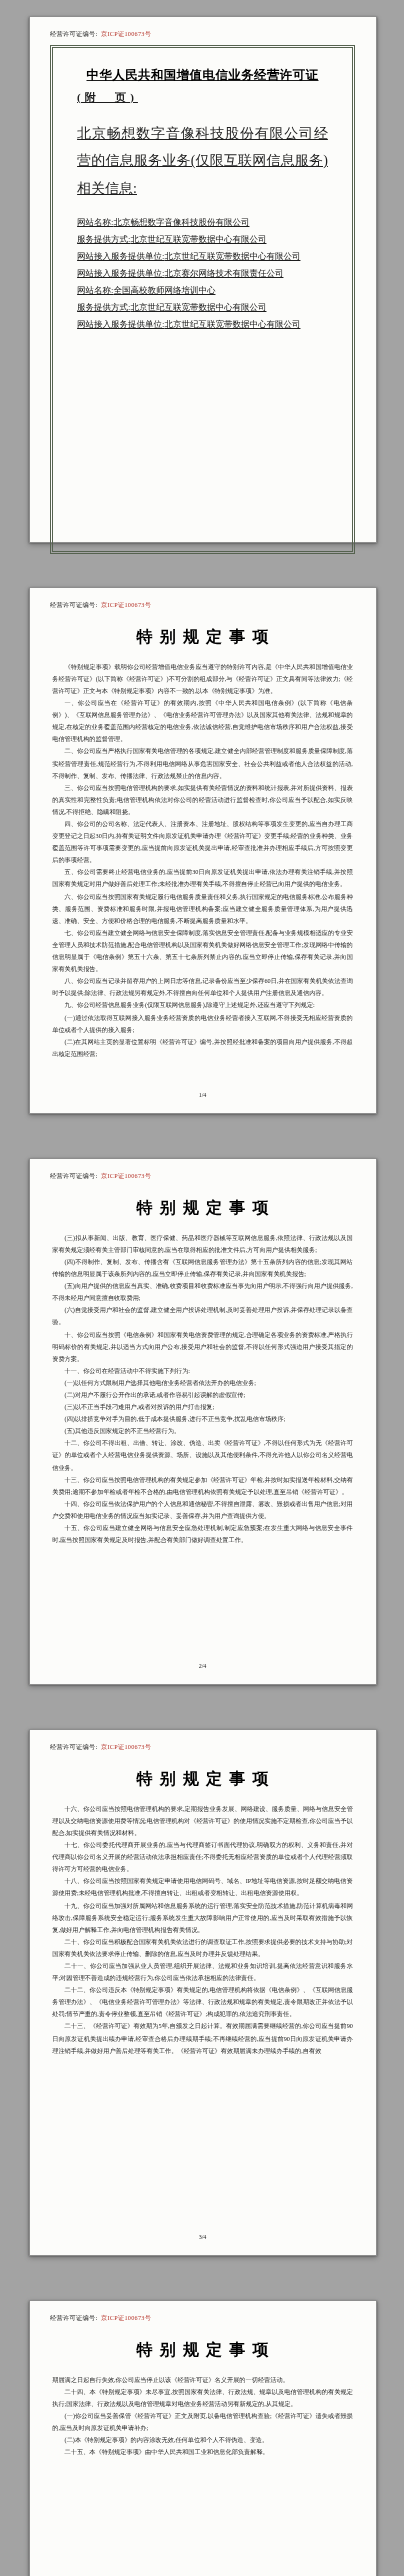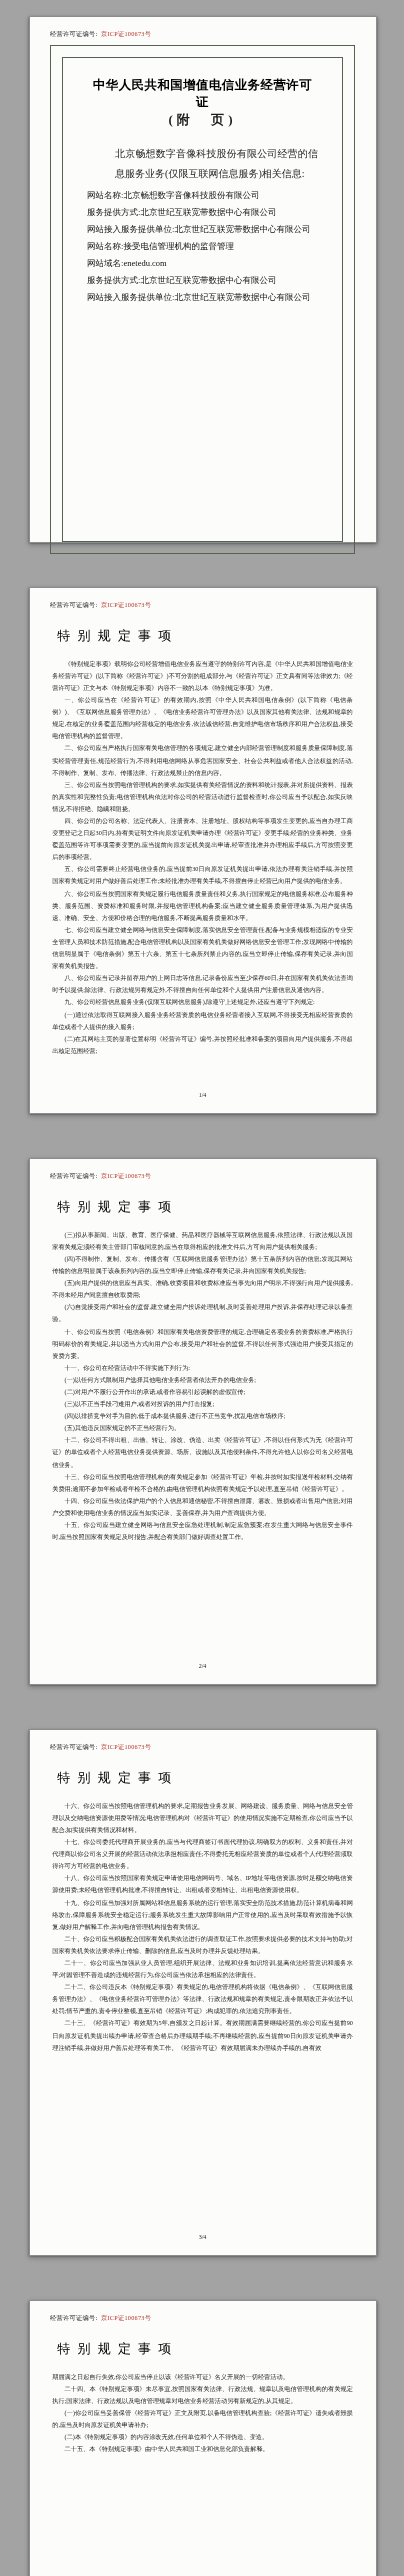--- a/index.html
+++ b/index.html
@@ -31,59 +31,58 @@
     flex:0 0 auto;
   }
   .sheet-header { font-size:6.2px; letter-spacing:0.3px; color:#111; }
   .hdr-number { color:#b5342a; margin-left:1.5px; }
 
   
   .cert-frame {
     margin-top:6.2px;
     height:509px;
     border:1.5px solid #55624f;
-    padding:11px;
+    padding:1px;
+    text-decoration:underline;
   }
   .cert-frame-inner {
     border:0.5px solid #55624f;
     height:100%;
     padding:18.5px 24px;
   }
   .cert-title {
     text-align:center;
     font-size:12.4px;
     font-weight:bold;
     letter-spacing:0.5px;
     color:#000;
   }
   .cert-subtitle {
-    text-align:center;
-    font-size:13px;
+    font-size:11px;
     font-weight:bold;
     letter-spacing:4.1px;
-    margin-top:0;
+    margin-top:6px;
   }
   .cert-intro {
     margin-top:15.5px;
-    font-size:10px;
+    font-size:14px;
     line-height:1.95;
     text-align:justify;
-    margin-left:28px;
-  }
-  .cert-entries { margin-top:4px; }
+  }
+  .cert-entries { margin-top:12px; }
   .info-line { font-size:8.5px; line-height:2.0; text-align:justify; }
   .info-label { color:#111; }
   .info-value { color:#111; }
 
   
   .reg-title {
     margin:17.5px 0 12.4px 0;
-    text-align:left;
-    font-size:13px;
-    font-weight:normal;
+    text-align:center;
+    font-size:16px;
+    font-weight:bold;
     letter-spacing:7.2px;
     text-indent:7.2px;
     color:#000;
   }
   .reg-body { padding:0 2.1px; }
   .reg-body .para {
     font-size:6.2px;
     line-height:1.95;
     text-indent:2em;
     text-align:justify;
@@ -111,22 +110,22 @@
     </div>
     <div class="cert-frame">
       <div class="cert-frame-inner">
         <h1 class="cert-title">中华人民共和国增值电信业务经营许可证</h1>
         <div class="cert-subtitle">(附　页)</div>
         <p class="cert-intro">北京畅想数字音像科技股份有限公司经营的信息服务业务(仅限互联网信息服务)相关信息:</p>
         <div class="cert-entries">
             <div class="info-line"><span class="info-label">网站名称:</span><span class="info-value">北京畅想数字音像科技股份有限公司</span></div>
             <div class="info-line"><span class="info-label">服务提供方式:</span><span class="info-value">北京世纪互联宽带数据中心有限公司</span></div>
             <div class="info-line"><span class="info-label">网站接入服务提供单位:</span><span class="info-value">北京世纪互联宽带数据中心有限公司</span></div>
-            <div class="info-line"><span class="info-label">网站名称:</span><span class="info-value">接受电信管理机构的监督管理</span></div>
-            <div class="info-line"><span class="info-label">网站域名:</span><span class="info-value">enetedu.com</span></div>
+            <div class="info-line"><span class="info-label">网站接入服务提供单位:</span><span class="info-value">北京赛尔网络技术有限责任公司</span></div>
+            <div class="info-line"><span class="info-label">网站名称:</span><span class="info-value">全国高校教师网络培训中心</span></div>
             <div class="info-line"><span class="info-label">服务提供方式:</span><span class="info-value">北京世纪互联宽带数据中心有限公司</span></div>
             <div class="info-line"><span class="info-label">网站接入服务提供单位:</span><span class="info-value">北京世纪互联宽带数据中心有限公司</span></div>
           </div>
       </div>
     </div>
   </div>
 
   <div class="sheet reg-sheet">
     <div class="sheet-header">
       <span class="hdr-label">经营许可证编号:</span>

